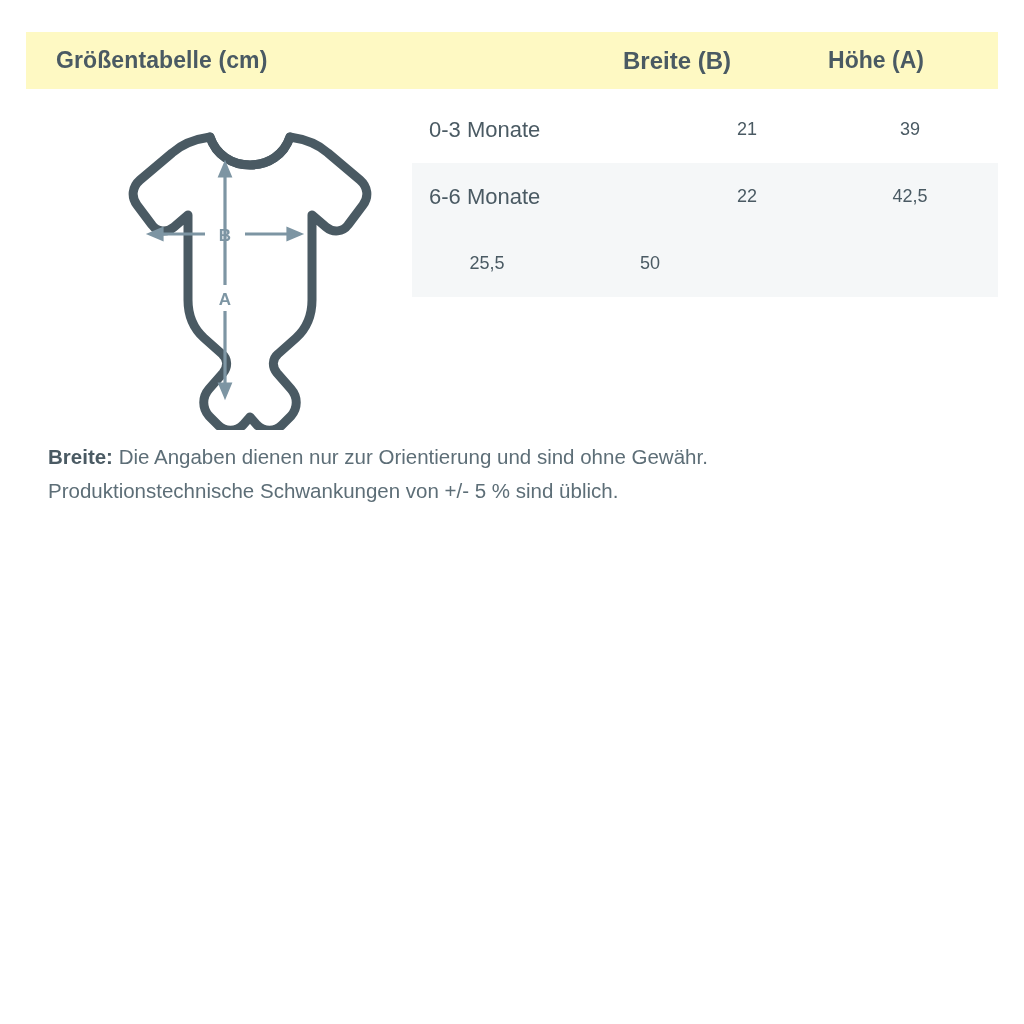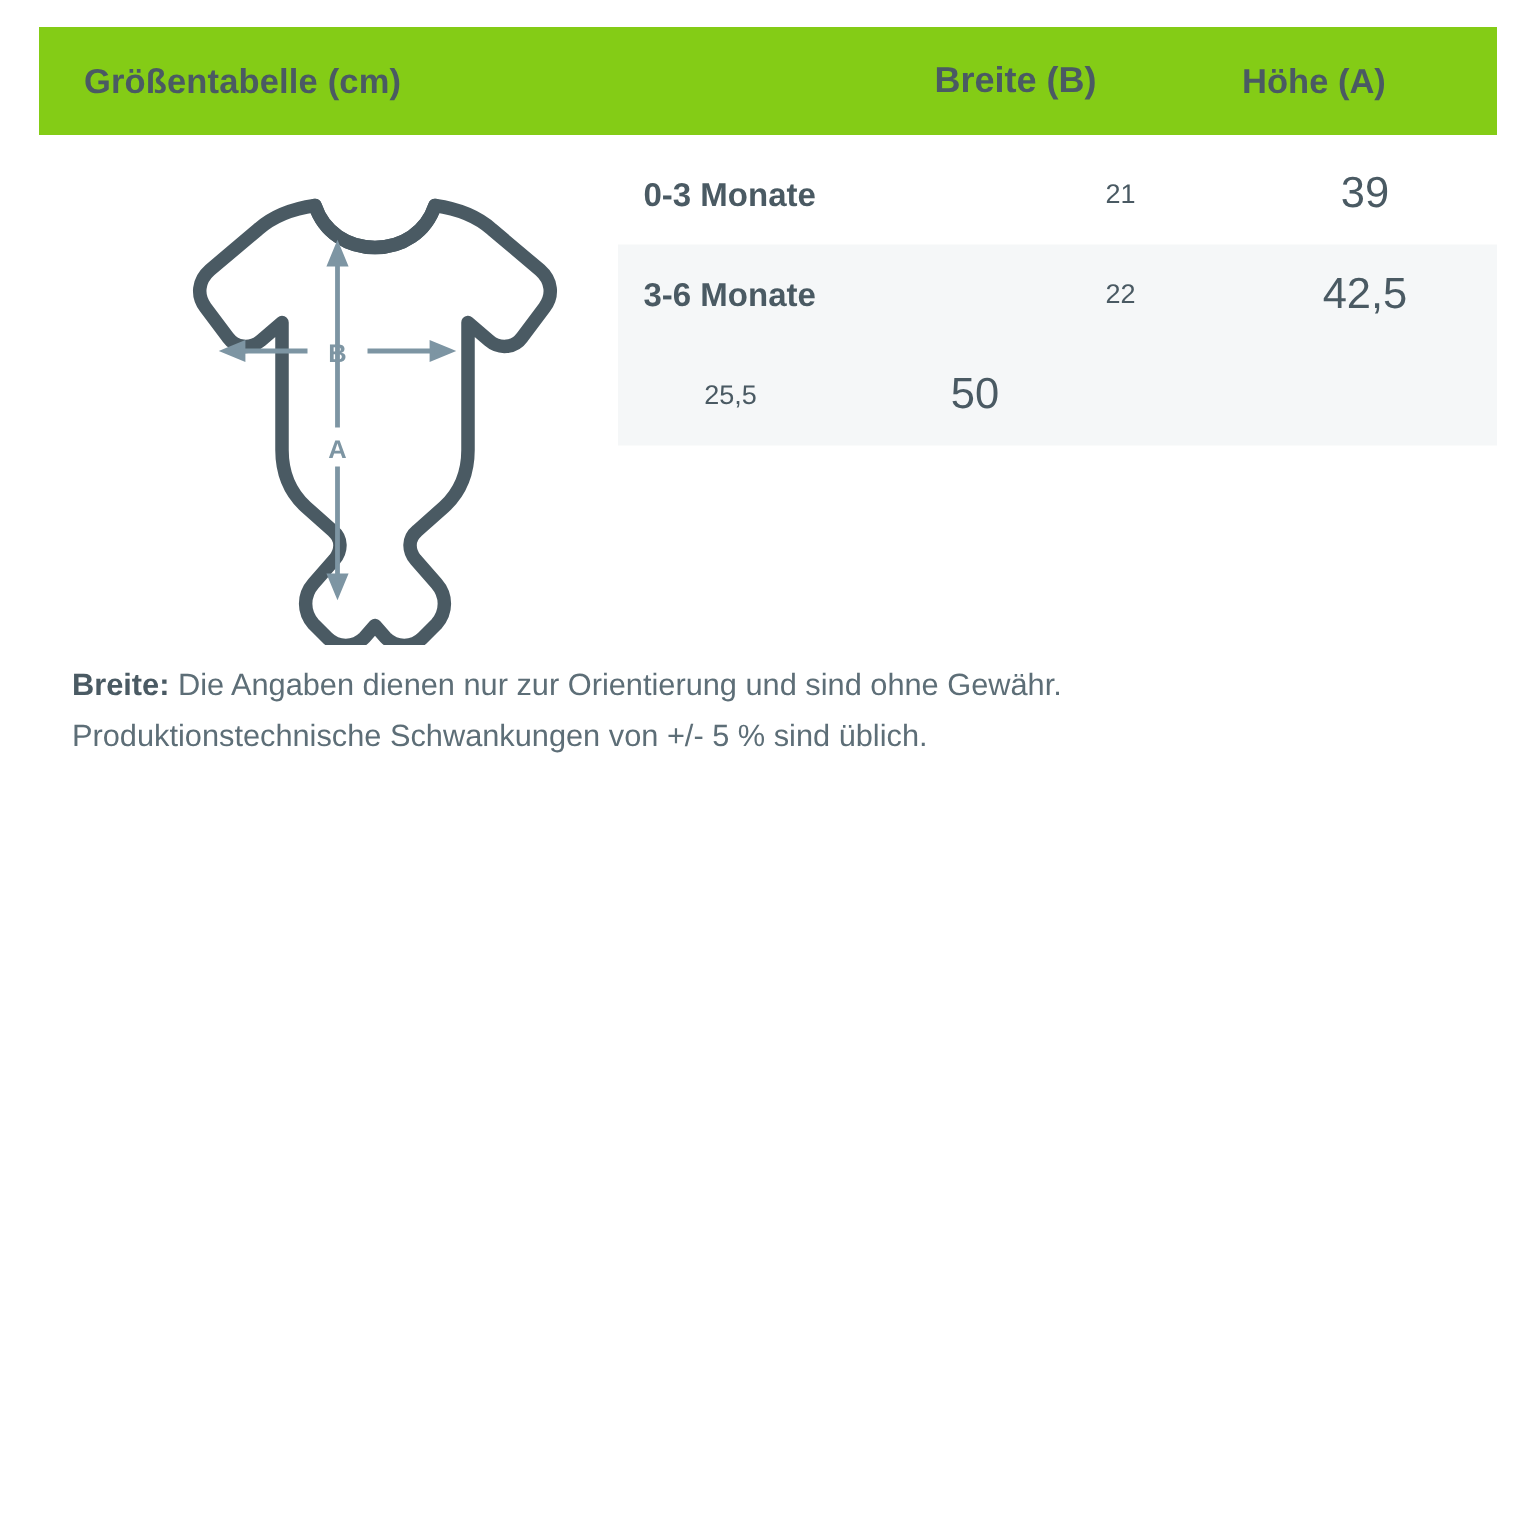--- a/index.html
+++ b/index.html
@@ -21,24 +21,24 @@
     left: 0;
     top: 0;
     width: 1024px;
     height: 1024px;
   }
 
   
   .header-band {
     position: absolute;
     left: 26px;
-    top: 18px;
+    top: 32px;
     width: 972px;
-    height: 72px;
-    background: #84cc16;
+    height: 57px;
+    background: #fef9c3;
     display: flex;
     align-items: center;
   }
   .header-title {
     position: absolute;
     left: 30px;
     font-size: 23px;
     font-weight: bold;
     color: #4a5a63;
     letter-spacing: 0.1px;
@@ -81,32 +81,31 @@
   .row.alt {
     background: #f5f7f8;
   }
   .row .c-size {
     width: 260px;
     padding-left: 17px;
     box-sizing: border-box;
     font-size: 22px;
     color: #4a5a63;
     white-space: nowrap;
-    font-weight: bold;
   }
   .row .c-b {
     width: 150px;
     text-align: center;
     font-size: 18px;
     color: #4a5a63;
   }
   .row .c-a {
     width: 176px;
     text-align: center;
-    font-size: 29px;
+    font-size: 18px;
     color: #4a5a63;
   }
 
   
   .illustration {
     position: absolute;
     left: 60px;
     top: 110px;
     width: 330px;
     height: 320px;
@@ -198,21 +197,21 @@
 
   <div class="table">
 
     <div class="row">
       <div class="c-size">0-3 Monate</div>
       <div class="c-b">21</div>
       <div class="c-a">39</div>
     </div>
 
     <div class="row alt">
-      <div class="c-size">3-6 Monate</div>
+      <div class="c-size">6-6 Monate</div>
       <div class="c-b">22</div>
       <div class="c-a">42,5</div>
     </div>
 
 
     <div class="row alt">
       <div class="c-b">25,5</div>
       <div class="c-a">50</div>
     </div>
 

